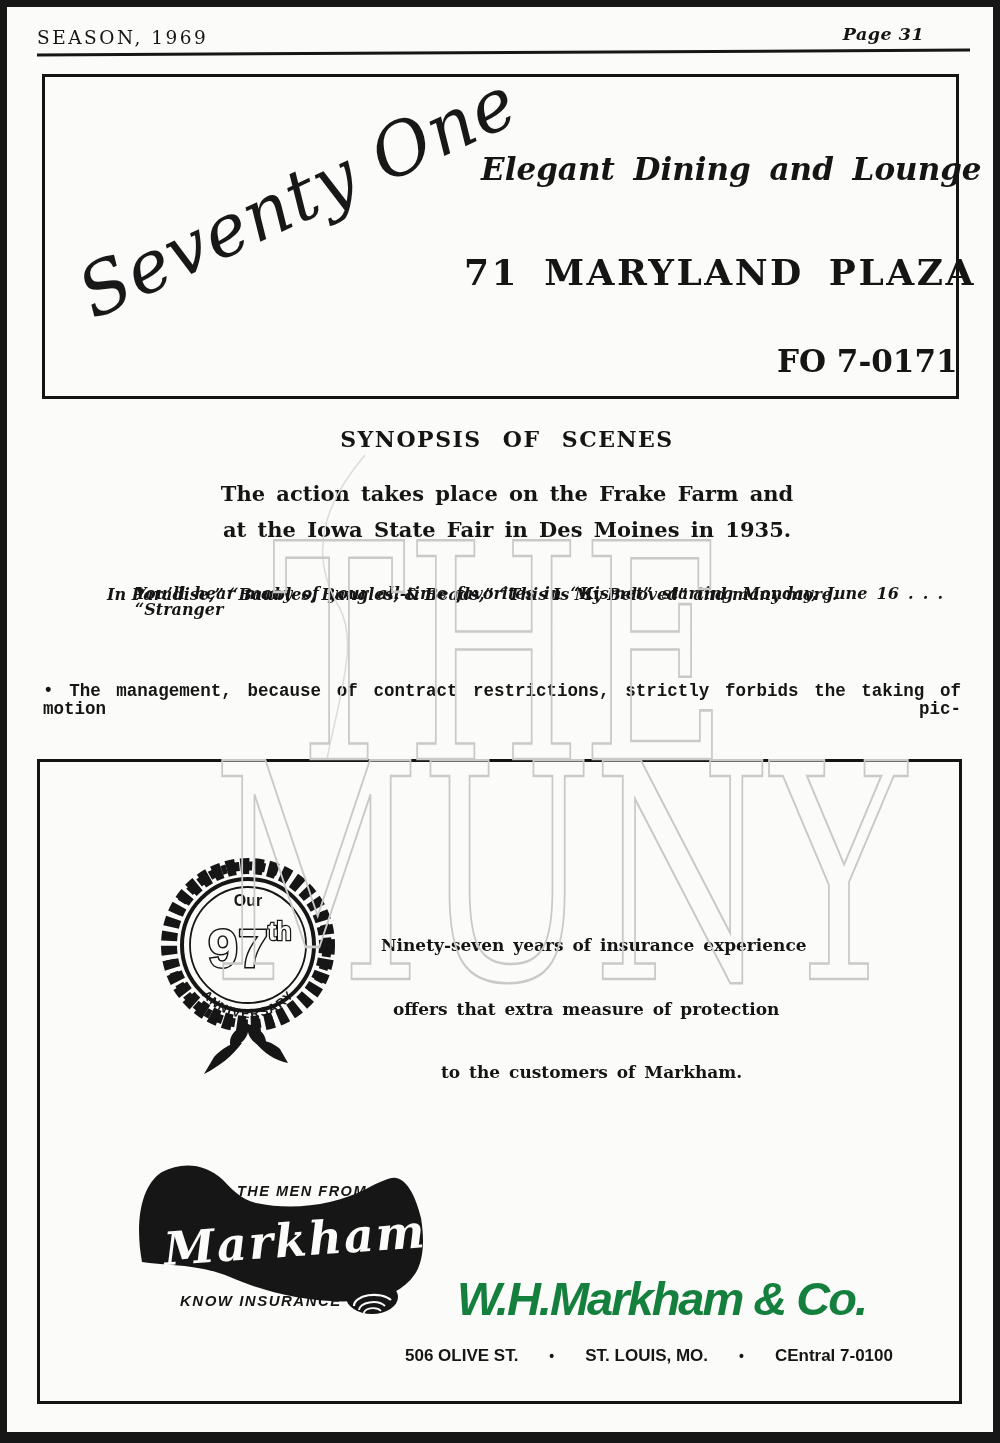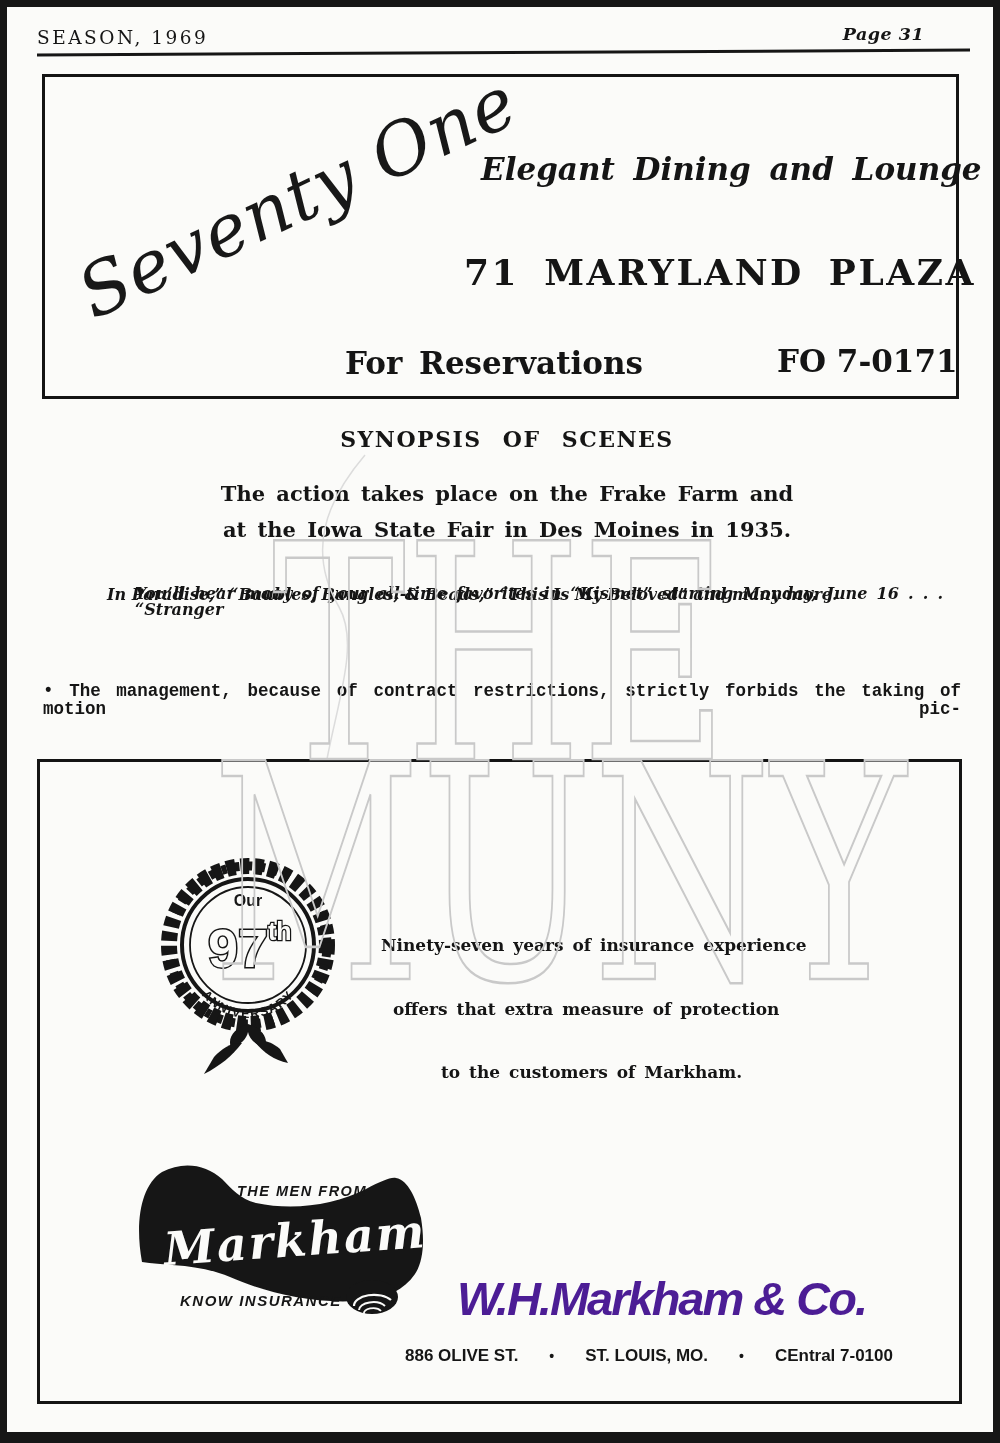--- a/index.html
+++ b/index.html
@@ -35,41 +35,40 @@
   .k2{top:580px;text-align:left;}
   
   .mline{left:36px;width:918px;font-size:17.5px;font-weight:bold;white-space:normal;text-align:justify;text-align-last:justify;font-family:Liberation Mono, monospace;}
   .m1{top:676px;}
   .m2{top:700px;}
   
   .ins{font-size:17px;font-weight:bold;word-spacing:3px;}
   .ins1{left:374px;top:930px;}
   .ins2{left:386px;top:994px;}
   .ins3{left:434px;top:1057px;}
-  .company{left:450px;top:1268px;font-family:"Liberation Sans",sans-serif;font-size:47px;font-weight:bold;font-style:italic;letter-spacing:-2px;color:#4c1d95;}
+  .company{left:450px;top:1268px;font-family:"Liberation Sans",sans-serif;font-size:47px;font-weight:bold;font-style:italic;letter-spacing:-2px;color:#15803d;}
   .addrrow{left:398px;top:1340px;width:488px;display:flex;justify-content:space-between;align-items:center;
     font-family:"Liberation Sans",sans-serif;font-size:17px;font-weight:bold;color:#161616;}
   .addrrow .dot{font-size:14px;}
   .wm{position:absolute;left:0;top:0;pointer-events:none;z-index:30;}
   .logo{position:absolute;z-index:5;}
 </style>
 </head>
 <body>
 
 <div class="page">
 
   <div class="abs season">SEASON, 1969</div>
   <div class="abs pageno">Page 31</div>
   <div class="abs rule"></div>
 
   <div class="abs adbox1"></div>
   <div class="abs script71">Seventy One</div>
   <div class="abs tagline71">Elegant Dining and Lounge</div>
   <div class="abs plaza71">71 MARYLAND PLAZA</div>
-  <div class="abs resv71">For Reservations</div>
   <div class="abs phone71">FO 7-0171</div>
 
   <div class="abs synhead">SYNOPSIS OF SCENES</div>
   <div class="abs synline1">The action takes place on the Frake Farm and</div>
   <div class="abs synline2">at the Iowa State Fair in Des Moines in 1935.</div>
 
   <div class="abs kline k1">You’ll hear many of your all-time favorites in “Kismet” starting Monday, June 16 . . . “Stranger</div>
   <div class="abs kline k2">In Paradise,” “Baubles, Bangles, &amp; Beads,” “This Is My Beloved” and many more.</div>
 
   <div class="abs mline m1">•  The management, because of contract restrictions, strictly forbids the taking of motion pic-</div>
@@ -109,21 +108,21 @@
     <path d="M 227,150 a 14,8 0 0 1 26,-4" fill="none" stroke="#fbfbf9" stroke-width="2"></path>
     <path d="M 232,154 a 9,5 0 0 1 17,-3" fill="none" stroke="#fbfbf9" stroke-width="1.8"></path>
     <text x="170" y="36" text-anchor="middle" font-family="Liberation Sans, sans-serif" font-size="14.5" font-weight="bold" font-style="italic" letter-spacing="1.5" fill="#161616">THE MEN FROM</text>
     <text x="32" y="97" font-family="DejaVu Serif, serif" font-size="46" font-weight="bold" font-style="italic" letter-spacing="2" fill="#fbfbf9" transform="rotate(-4 150 85)">Markham</text>
     <text x="48" y="146" font-family="Liberation Sans, sans-serif" font-size="15" font-weight="bold" font-style="italic" letter-spacing="1.5" fill="#161616">KNOW INSURANCE</text>
   </svg>
 
   <div class="abs company">W.H.Markham &amp; Co.</div>
 
   <div class="abs addrrow">
-    <span>886 OLIVE ST.</span>
+    <span>506 OLIVE ST.</span>
     <span class="dot">•</span>
     <span>ST. LOUIS, MO.</span>
     <span class="dot">•</span>
     <span>CEntral 7-0100</span>
   </div>
 
   <svg class="wm" width="1000" height="1443" viewBox="0 0 1000 1443">
     <path d="M 358,448 C 318,495 300,545 332,600 C 352,635 332,690 320,752" fill="none" stroke="#dcdcdc" stroke-width="1.5"></path>
     <text transform="translate(265,752) scale(0.67,1)" x="0" y="0" font-family="DejaVu Serif, serif" font-size="300" fill="none" stroke-width="2.6" stroke="#c9c9c9">THE</text>
     <text transform="translate(205,972) scale(0.68,1)" x="0" y="0" font-family="DejaVu Serif, serif" font-size="300" fill="none" stroke-width="2.6" stroke="#c9c9c9">MUNY</text>

